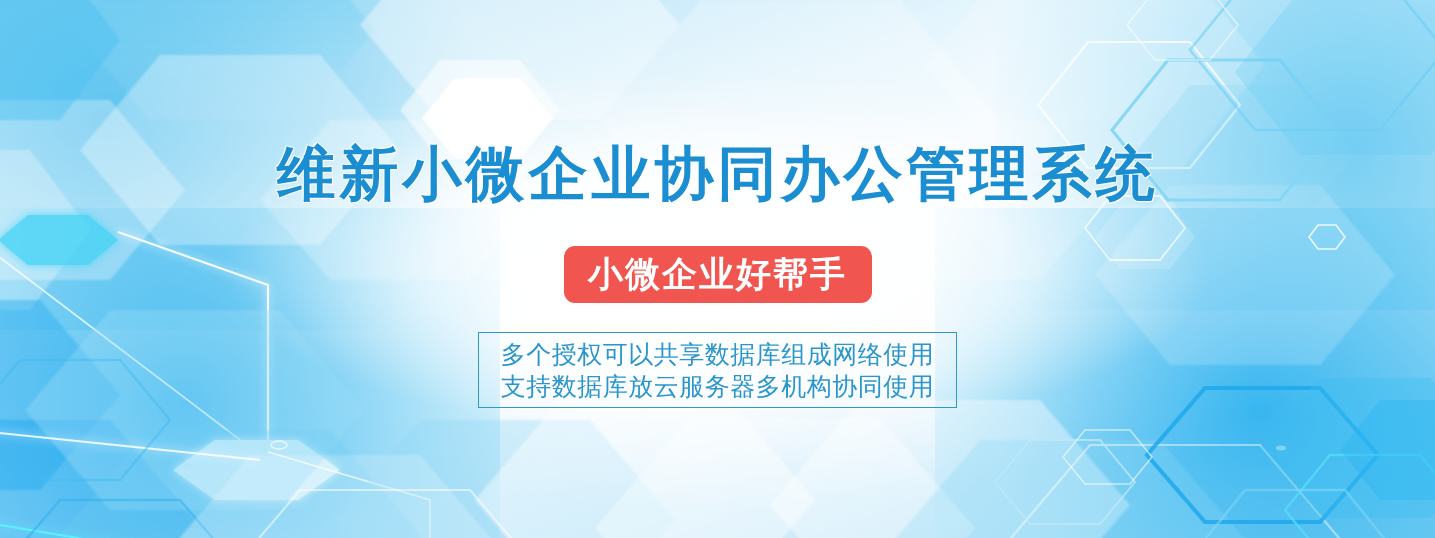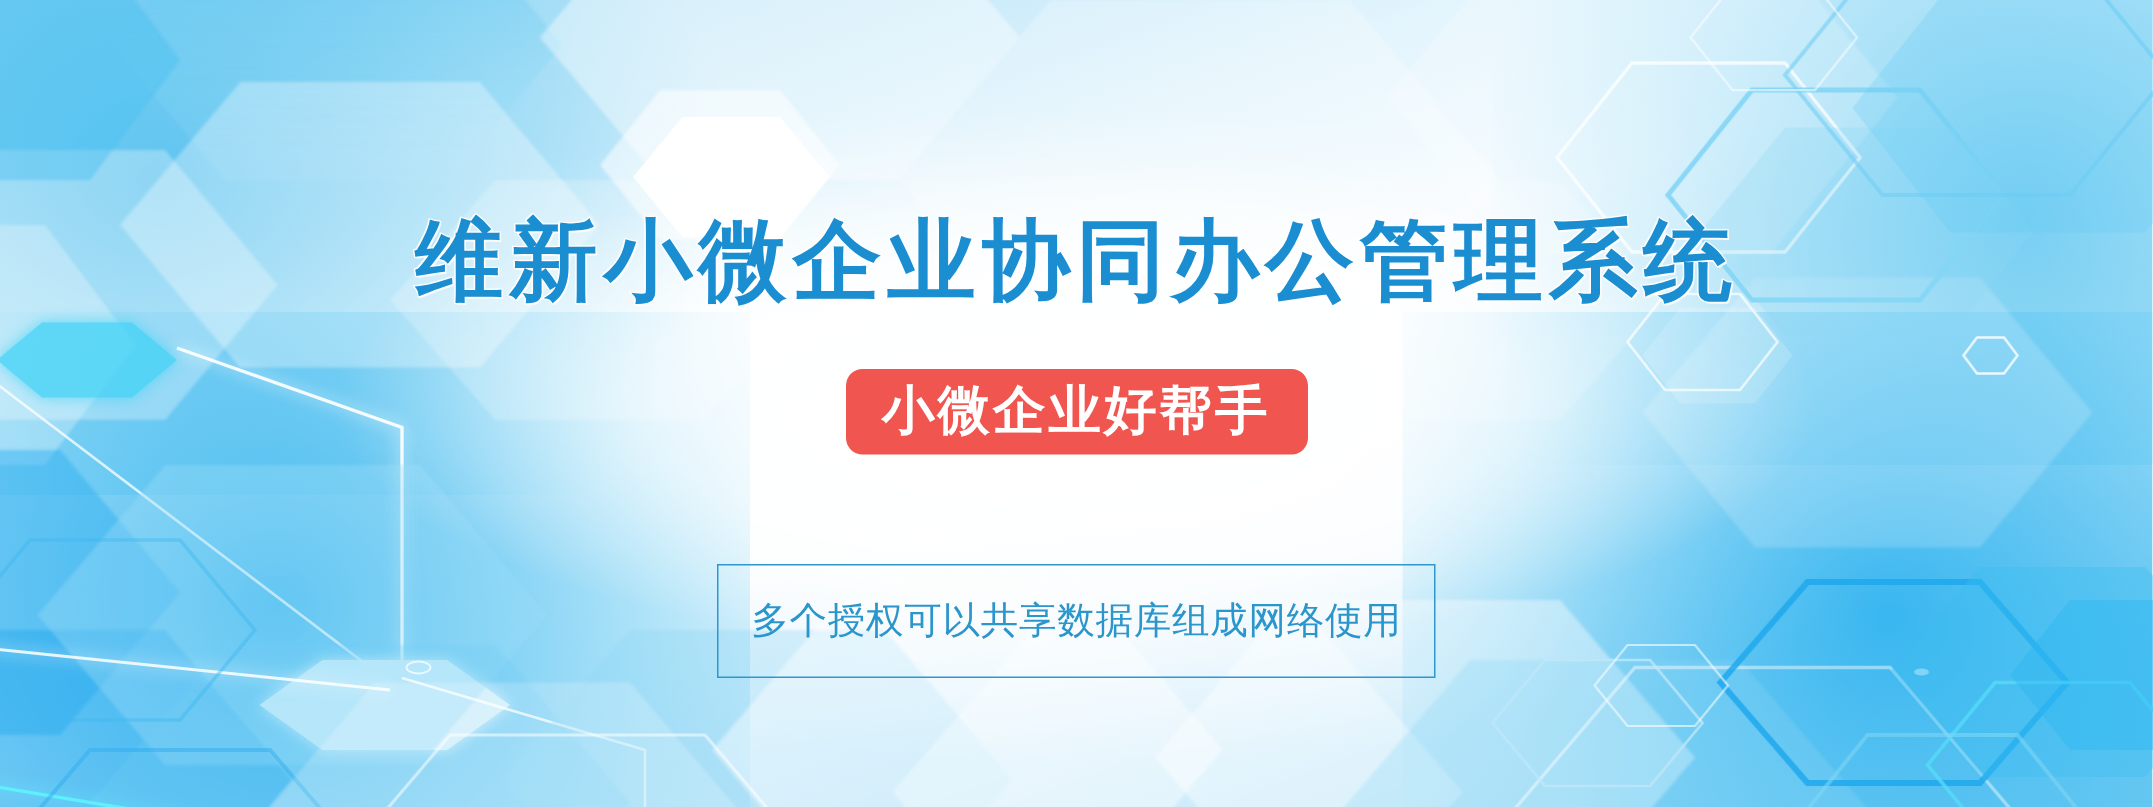--- a/index.html
+++ b/index.html
@@ -129,21 +129,20 @@
     box-sizing: border-box;
     width: 479px;
     height: 76px;
     border: 1.5px solid #2f97cc;
     background: transparent;
     display: flex;
     flex-direction: column;
     align-items: center;
     justify-content: center;
     padding: 0 8px;
-    margin-top: 44px;
   }
   .desc-line {
     color: #2b96cb;
     font-size: 25px;
     line-height: 32px;
     letter-spacing: 0.5px;
     white-space: nowrap;
     font-weight: normal;
   }
 </style>
@@ -278,17 +277,18 @@
 
     <div class="title">维新小微企业协同办公管理系统</div>
 
     <div class="badge-row">
       <div class="badge">小微企业好帮手</div>
     </div>
 
     <div class="desc-row">
       <div class="desc-box">
         <div class="desc-line">多个授权可以共享数据库组成网络使用</div>
+        <div class="desc-line">支持数据库放云服务器多机构协同使用</div>
       </div>
     </div>
 
   </div>
 </div>
 
 </body></html>

